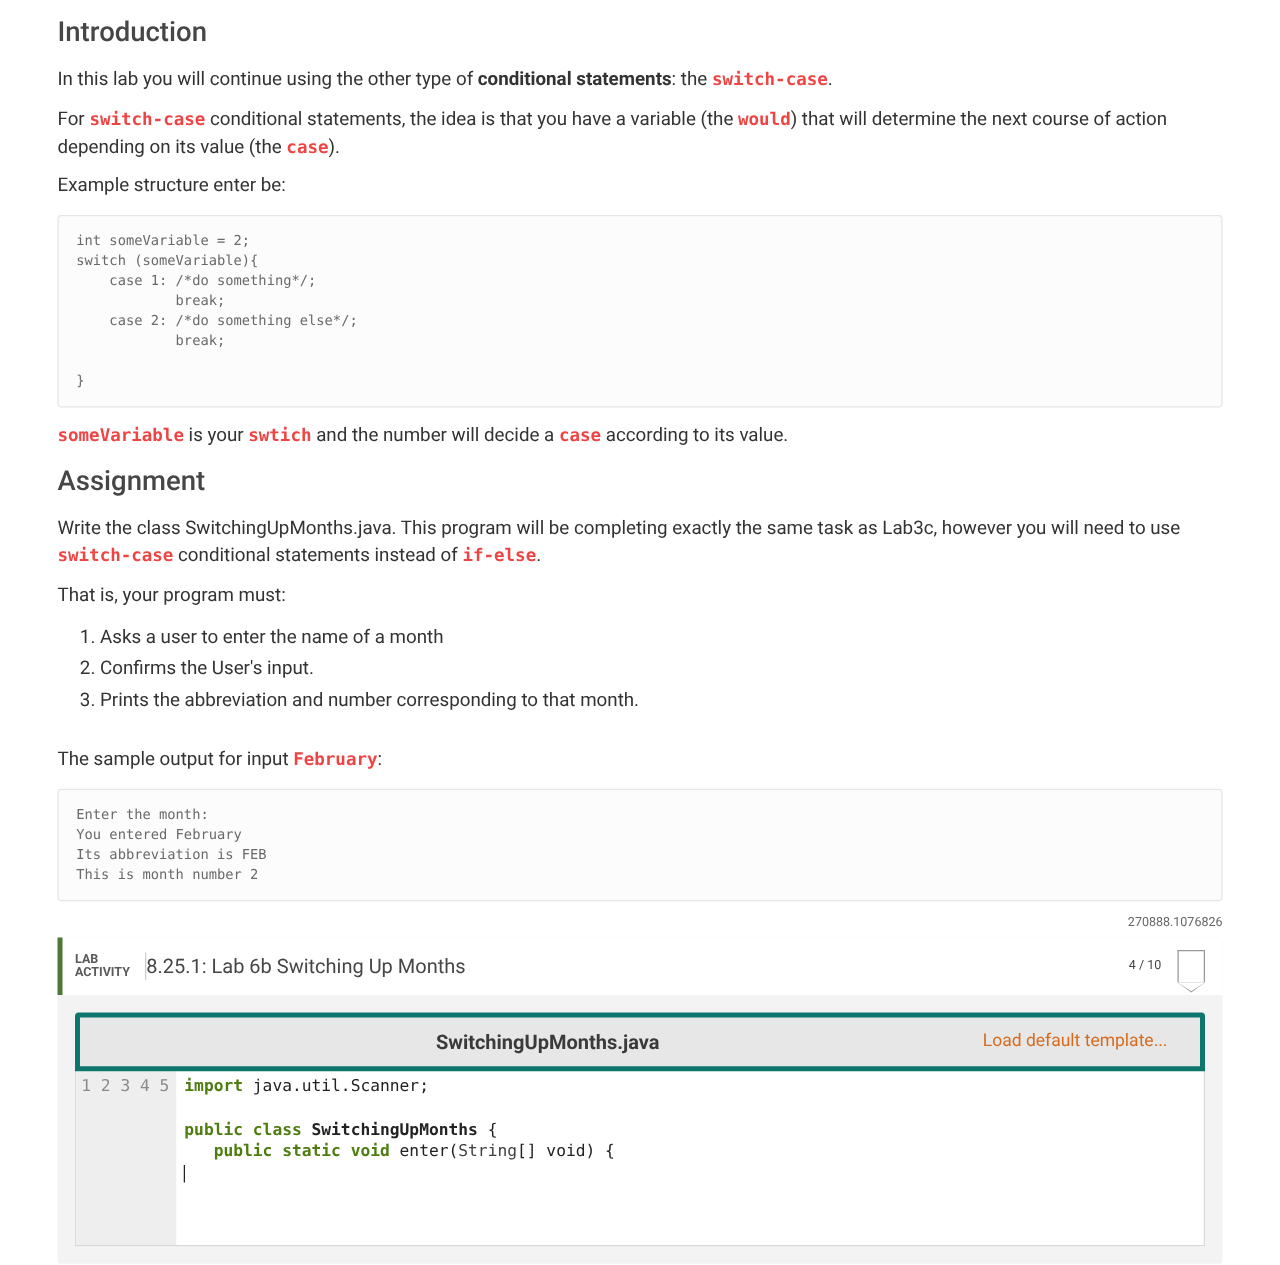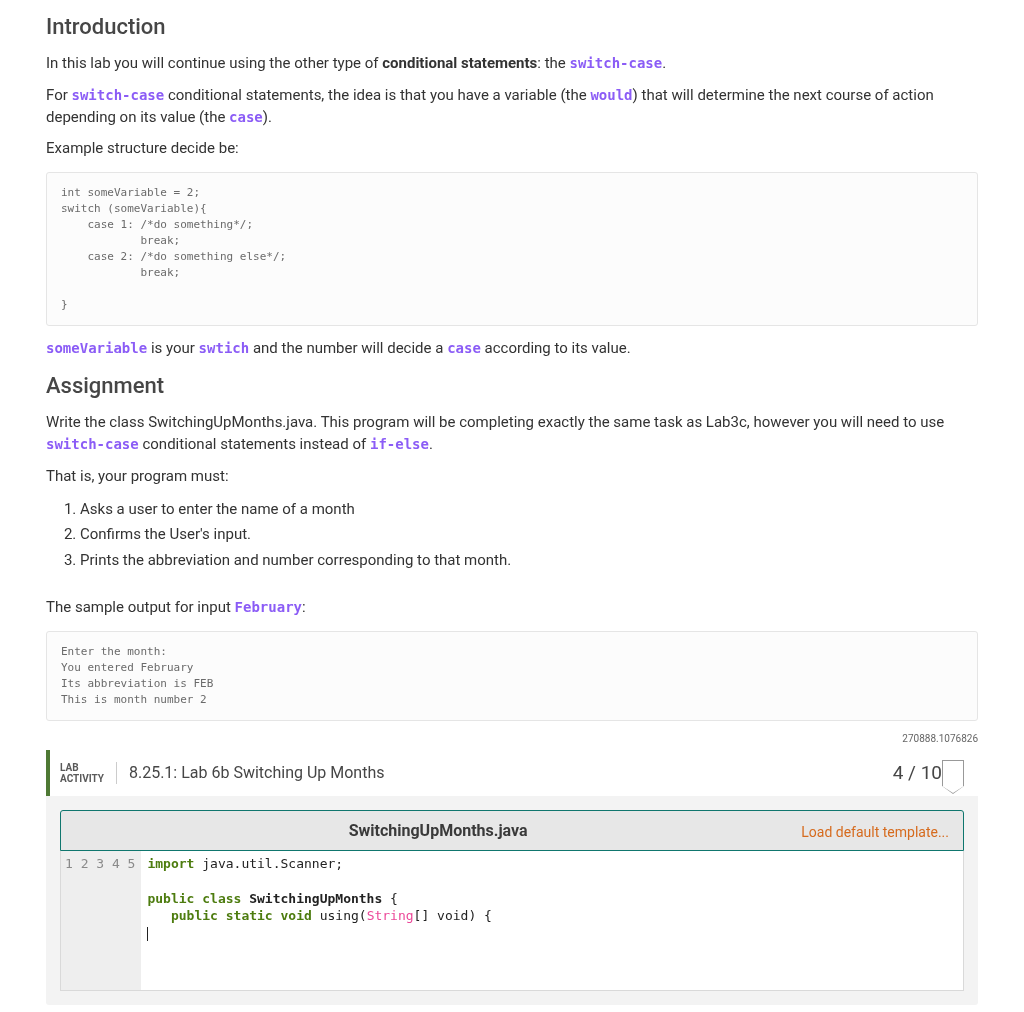--- a/index.html
+++ b/index.html
@@ -21,21 +21,21 @@
   p {
     margin: 10px 0;
     line-height: 1.45;
     color: #333;
   }
   strong { font-weight: 700; }
   code.inline {
     font-family: "Lucida Console", Monaco, Consolas, monospace;
     font-size: 14px;
     font-weight: 700;
-    color: #8b5cf6;
+    color: #ef4444;
   }
   pre.codeblock {
     background: #fcfcfc;
     border: 1px solid #e5e5e5;
     border-radius: 3px;
     padding: 12px 14px;
     font-family: "Lucida Console", Monaco, Consolas, monospace;
     font-size: 11px;
     line-height: 1.45;
     color: #6a6a6a;
@@ -65,31 +65,30 @@
     background: #fff;
     padding: 10px 14px 10px 10px;
   }
   .lab-type {
     font-size: 10px;
     font-weight: 700;
     color: #5a5a5a;
     line-height: 1.1;
     padding-right: 12px;
     border-right: 1px solid #ccc;
-    margin-right: 12px;
   }
   .lab-title {
     font-size: 16px;
     color: #464646;
     flex: 1;
   }
   .lab-score {
-    font-size: 19px;
+    font-size: 10px;
     color: #464646;
-    margin-right: 0;
+    margin-right: 13px;
   }
   .bookmark {
     width: 22px;
     height: 26px;
     border: 1px solid #999;
     border-bottom: none;
     position: relative;
   }
   .bookmark::after {
     content: "";
@@ -107,25 +106,25 @@
     bottom: -8px;
     left: -1px;
     width: 0; height: 0;
     border-left: 11px solid transparent;
     border-right: 11px solid transparent;
     border-top: 8px solid #999;
   }
   .lab-body { padding: 14px; }
   .file-bar {
     display: flex;
-    align-items: flex-end;
+    align-items: center;
     background: #e7e7e7;
-    border: 1px solid #0f766e;
+    border: 4px solid #0f766e;
     border-radius: 3px 3px 0 0;
-    padding: 10px 14px;
+    padding: 10px 26px;
     position: relative;
   }
   .file-name {
     flex: 1;
     text-align: center;
     font-weight: 700;
     font-size: 16px;
     color: #3a3a3a;
   }
   .load-tpl {
@@ -152,21 +151,21 @@
     min-width: 26px;
   }
   .code-area {
     padding: 4px 6px;
     line-height: 1.35;
     white-space: pre;
     flex: 1;
     color: #222;
   }
   .tok-kw { color: #4d7c0f; font-weight: 700; }
-  .tok-type { color: #ec4899; }
+  .tok-type { color: #404040; }
   .tok-cls { font-weight: 700; color: #222; }
   .cursor-line {
     display:inline-block;
     border-left: 1px solid #222;
     height: 14px;
     vertical-align: middle;
   }
 </style>
 </head>
 <body>
@@ -174,21 +173,21 @@
 <h2>Introduction</h2>
 
 <p>
   <span>In this lab you will continue using the other type of </span><strong>conditional statements</strong><span>: the </span><code class="inline">switch-case</code><span>.</span>
 </p>
 
 <p>
   <span>For </span><code class="inline">switch-case</code><span> conditional statements, the idea is that you have a variable (the </span><code class="inline">would</code><span>) that will determine the next course of action depending on its value (the </span><code class="inline">case</code><span>).</span>
 </p>
 
-<p>Example structure decide be:</p>
+<p>Example structure enter be:</p>
 
 <pre class="codeblock">int someVariable = 2;
 switch (someVariable){
     case 1: /*do something*/;
             break;
     case 2: /*do something else*/;
             break;
 
 }</pre>
 
@@ -238,17 +237,17 @@
     </div>
     <div class="editor">
       <div class="gutter">1
 2
 3
 4
 5</div>
       <div class="code-area"><span class="tok-kw">import</span><span> java.util.Scanner;</span>
 
 <span class="tok-kw">public</span> <span class="tok-kw">class</span> <span class="tok-cls">SwitchingUpMonths</span><span> {</span>
-   <span class="tok-kw">public</span> <span class="tok-kw">static</span> <span class="tok-kw">void</span><span> using(</span><span class="tok-type">String</span><span>[] void) {</span>
+   <span class="tok-kw">public</span> <span class="tok-kw">static</span> <span class="tok-kw">void</span><span> enter(</span><span class="tok-type">String</span><span>[] void) {</span>
 <span class="cursor-line"></span></div>
     </div>
   </div>
 </div>
 
 </body></html>

